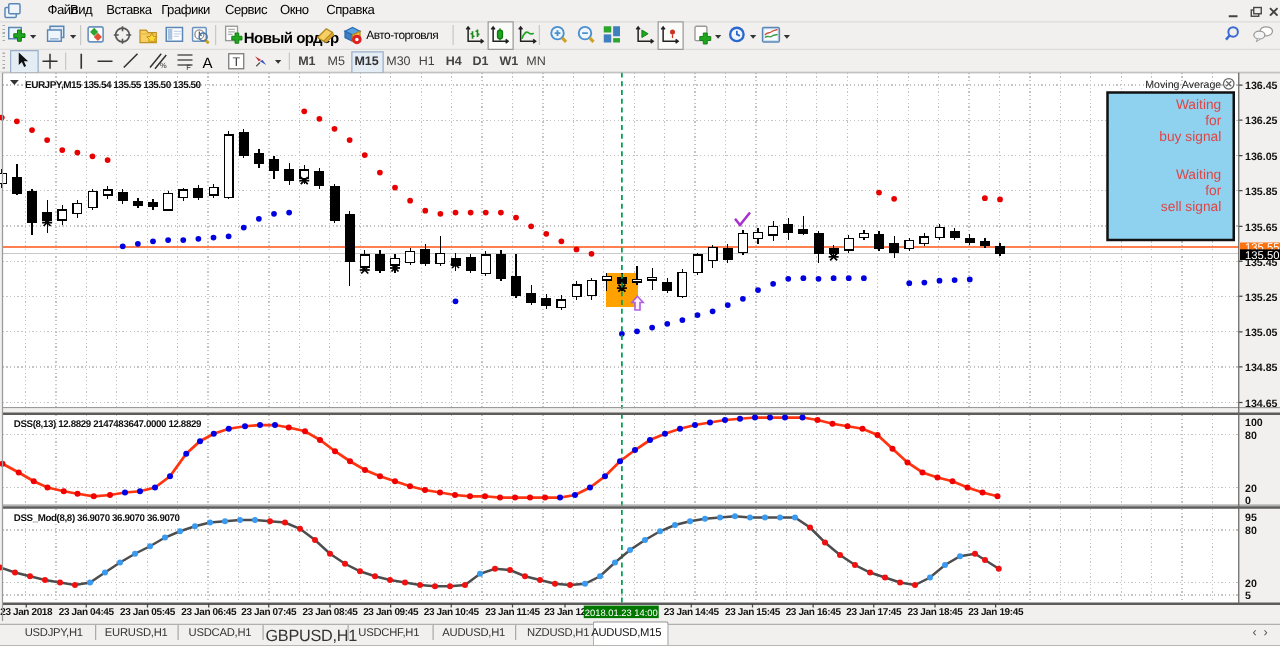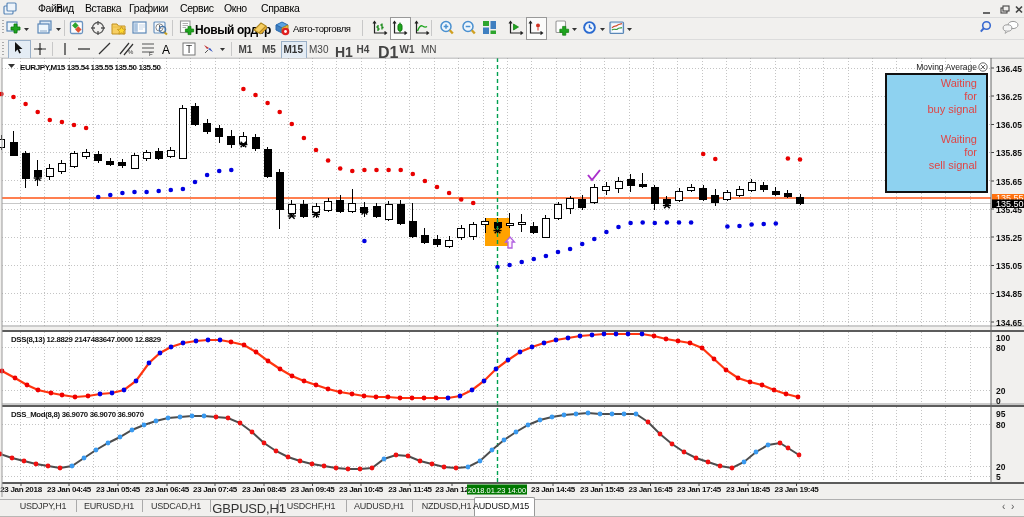--- a/index.html
+++ b/index.html
@@ -196,26 +196,26 @@
               <path d="M3 4 l5 3 -2 1 z" fill="#c03030"></path>
               <path d="M12 11 l-5-3 2-1 z" fill="#3050c0"></path>
               <path d="M4 12 l3-3" stroke="#555"></path>
             </svg>
             <path class="abs" d="M0 0">
               <svg class="abs" style="left:219px;top:46px" width="7" height="6" viewBox="0 0 7 6">
                 <path d="M1 2 h5 l-2.5 3 z" fill="#333"></path>
               </svg>
               <div class="sep" style="left:231px;top:42px;height:14px"></div>
               <div class="abs" style="left:238.5px;top:44px;font-size:10px;font-weight:bold;color:#444">M1</div>
-              <div class="abs" style="left:262px;top:44px;font-size:10px;font-weight:bold;color:#444">M5</div>
+              <div class="abs" style="left:262px;top:44px;font-size:10px;font-weight:normal;color:#444">M5</div>
               <div class="abs" style="left:283.5px;top:44px;font-size:10px;font-weight:bold;color:#444">M15</div>
               <div class="abs" style="left:309px;top:44px;font-size:10px;font-weight:normal;color:#444">M30</div>
-              <div class="abs" style="left:335px;top:44px;font-size:14px;font-weight:bold;color:#444">H1</div>
+              <div class="abs" style="left:335px;top:44px;font-size:10px;font-weight:normal;color:#444">H1</div>
               <div class="abs" style="left:356.5px;top:44px;font-size:10px;font-weight:bold;color:#444">H4</div>
-              <div class="abs" style="left:378px;top:44px;font-size:16px;font-weight:bold;color:#444">D1</div>
+              <div class="abs" style="left:378px;top:44px;font-size:10px;font-weight:bold;color:#444">D1</div>
               <div class="abs" style="left:399.5px;top:44px;font-size:10px;font-weight:bold;color:#444">W1</div>
               <div class="abs" style="left:421px;top:44px;font-size:10px;font-weight:normal;color:#444">MN</div>
               <div class="abs" style="left:281px;top:41px;width:24px;height:16px;border:1px solid #9ab0c8;background:#e4ecf4"></div>
               <div class="abs" style="left:283.5px;top:44px;font-size:10px;font-weight:bold;color:#333;z-index:2">M15</div>
               <svg width="1024" height="439" viewBox="0 0 1024 439" style="position:absolute;left:0;top:58px">
                 <rect x="2" y="0" width="989" height="425" fill="#ffffff"></rect>
                 <rect x="991" y="0" width="33" height="439" fill="#f1f0ee"></rect>
                 <rect x="2" y="425" width="989" height="14" fill="#f1f0ee"></rect>
                 <g shape-rendering="crispEdges">
                   <line x1="20.3" y1="0" x2="20.3" y2="268" stroke="#c4c4c4" stroke-width="1" stroke-dasharray="1 2"></line>

